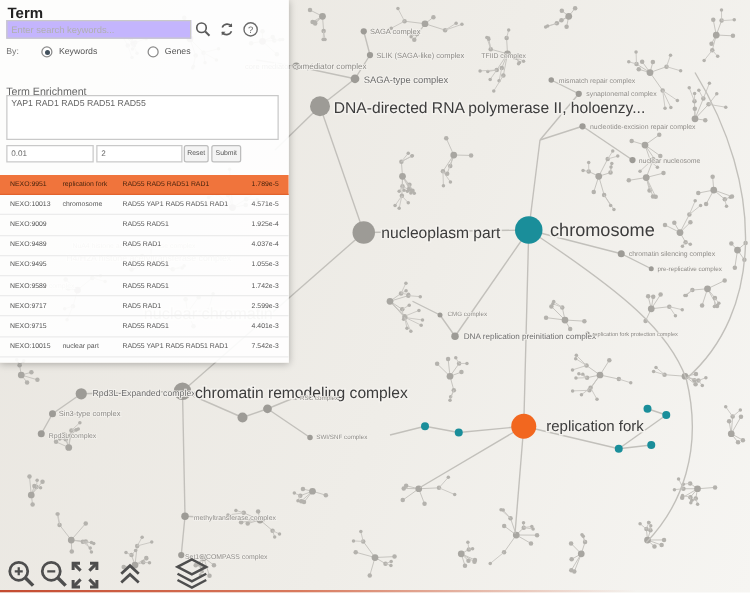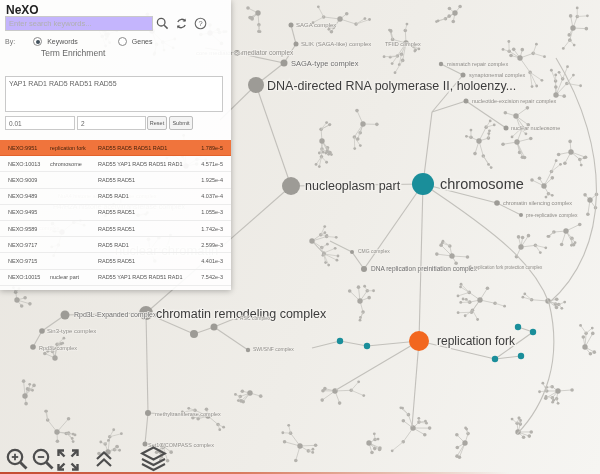--- a/index.html
+++ b/index.html
@@ -25,21 +25,21 @@
     padding:0 3px;outline:none;font-family:"Liberation Sans",sans-serif;
   }
   .search-input::placeholder{color:#b0b0b0;}
   .picon{position:absolute;top:17px;width:13px;height:13px;cursor:pointer;}
   .picon svg{display:block;}
   .by-row{position:absolute;top:37px;left:5px;font-size:7px;color:#555;display:flex;align-items:center;}
   .by-label{margin-right:18px;color:#777;}
   .radio-item{display:flex;align-items:center;margin-right:40px;cursor:pointer;}
   .radio-dot{width:7px;height:7px;border:1px solid #8a8a8a;border-radius:50%;margin-right:5px;position:relative;background:#fff;}
   .radio-dot.sel::after{content:"";position:absolute;top:1.5px;left:1.5px;width:4px;height:4px;border-radius:50%;background:#41505c;}
-  .enrich-heading{position:absolute;top:48px;left:5px;font-size:8.5px;color:#666;margin-left:36px;}
+  .enrich-heading{position:absolute;top:68px;left:5px;font-size:8.5px;color:#666;}
   .query-box{
     position:absolute;top:76px;left:5px;width:210px;height:28px;
     border:1px solid #c9c9c9;background:#fff;font-size:7px;color:#666;
     padding:3px;overflow:hidden;
   }
   .num-input{
     position:absolute;top:116px;height:12px;border:1px solid #c9c9c9;background:#fff;
     font-size:6.5px;color:#666;padding:0 3px;outline:none;font-family:"Liberation Sans",sans-serif;
   }
   .num-input.p{left:5px;width:62px;}
@@ -1084,21 +1084,21 @@
     <text x="240" y="320" font-size="5" fill="#8e8c88" stroke="#f3f1ed" stroke-width="1.00" paint-order="stroke">RSC complex</text>
     <text x="47" y="333" font-size="6" fill="#8e8c88" stroke="#f3f1ed" stroke-width="1.20" paint-order="stroke">Sin3-type complex</text>
     <text x="39" y="350" font-size="5.5" fill="#8e8c88" stroke="#f3f1ed" stroke-width="1.10" paint-order="stroke">Rpd3L complex</text>
     <text x="253" y="351" font-size="5" fill="#8e8c88" stroke="#f3f1ed" stroke-width="1.00" paint-order="stroke">SWI/SNF complex</text>
     <text x="437" y="345" font-size="12" fill="#3c3c3c" stroke="#f3f1ed" stroke-width="2.40" paint-order="stroke">replication fork</text>
     <text x="155" y="416" font-size="5.5" fill="#8e8c88" stroke="#f3f1ed" stroke-width="1.10" paint-order="stroke">methyltransferase complex</text>
     <text x="148" y="447" font-size="5.5" fill="#8e8c88" stroke="#f3f1ed" stroke-width="1.10" paint-order="stroke">Set1C/COMPASS complex</text>
   </svg>
 
 <div class="panel">
-  <div class="app-title">NeXO</div>
+  <div class="app-title">Term</div>
 
   <input class="search-input" type="text" placeholder="Enter search keywords..." style="">
 
   <span class="picon" style="left:156px">
     <svg width="13" height="13" viewBox="0 0 13 13">
       <circle cx="5.2" cy="5.2" r="3.8" fill="none" stroke="#5a5a5a" stroke-width="1.3"></circle>
       <line x1="8.2" y1="8.2" x2="11.6" y2="11.6" stroke="#5a5a5a" stroke-width="1.5"></line>
     </svg>
   </span>
   <span class="picon" style="left:175px">

